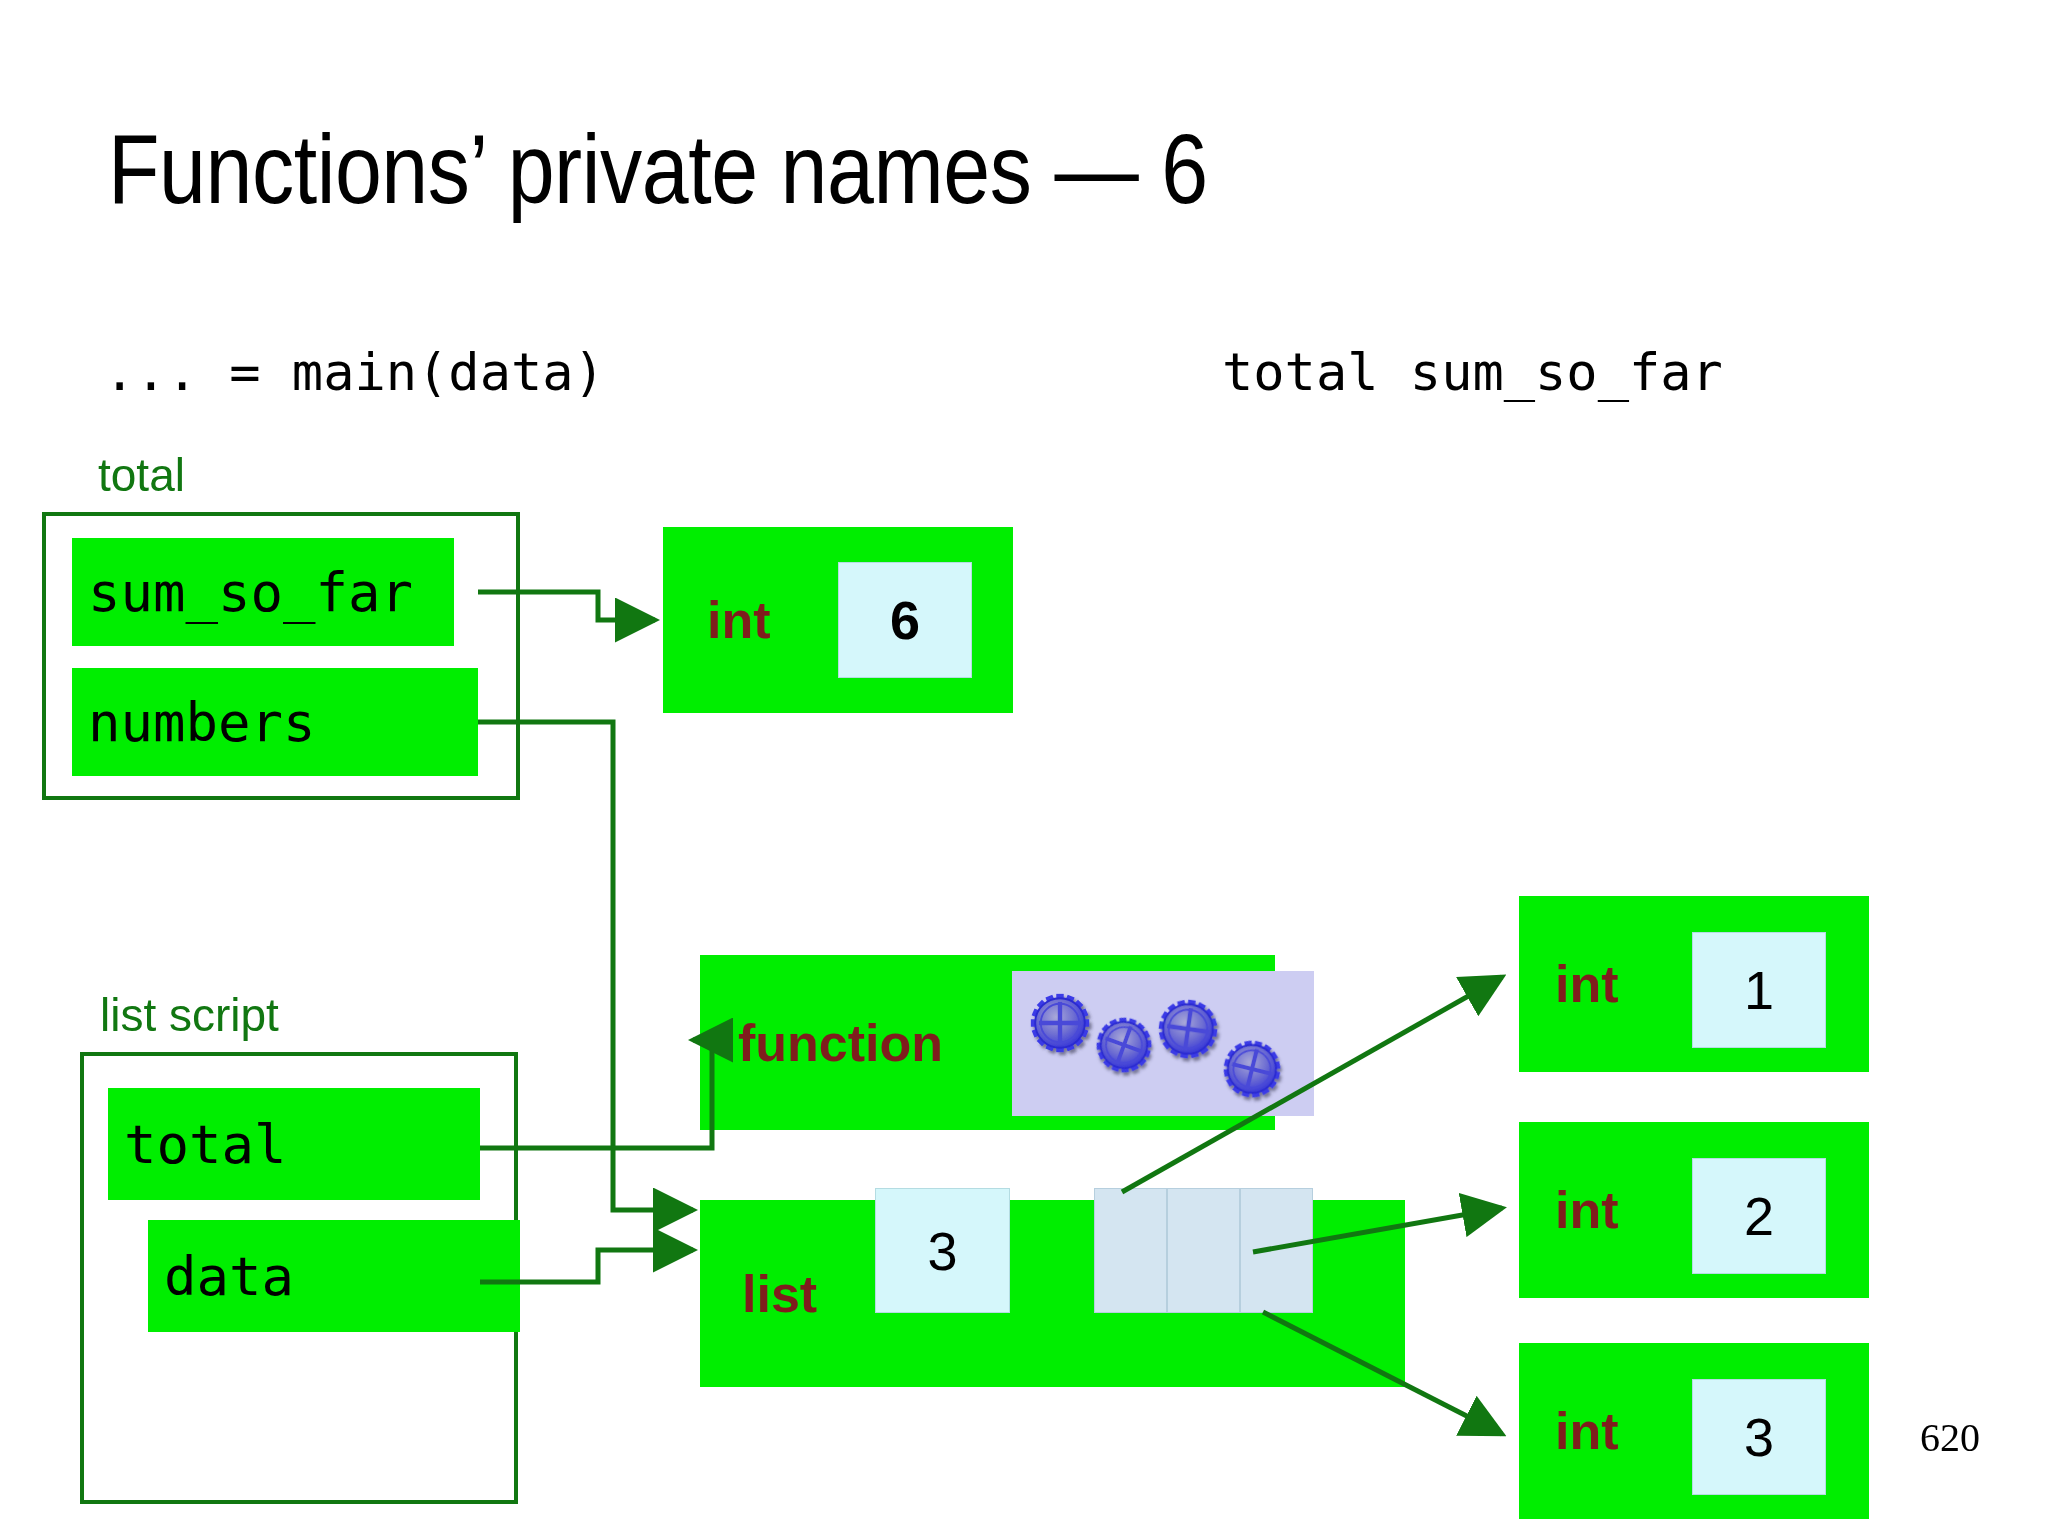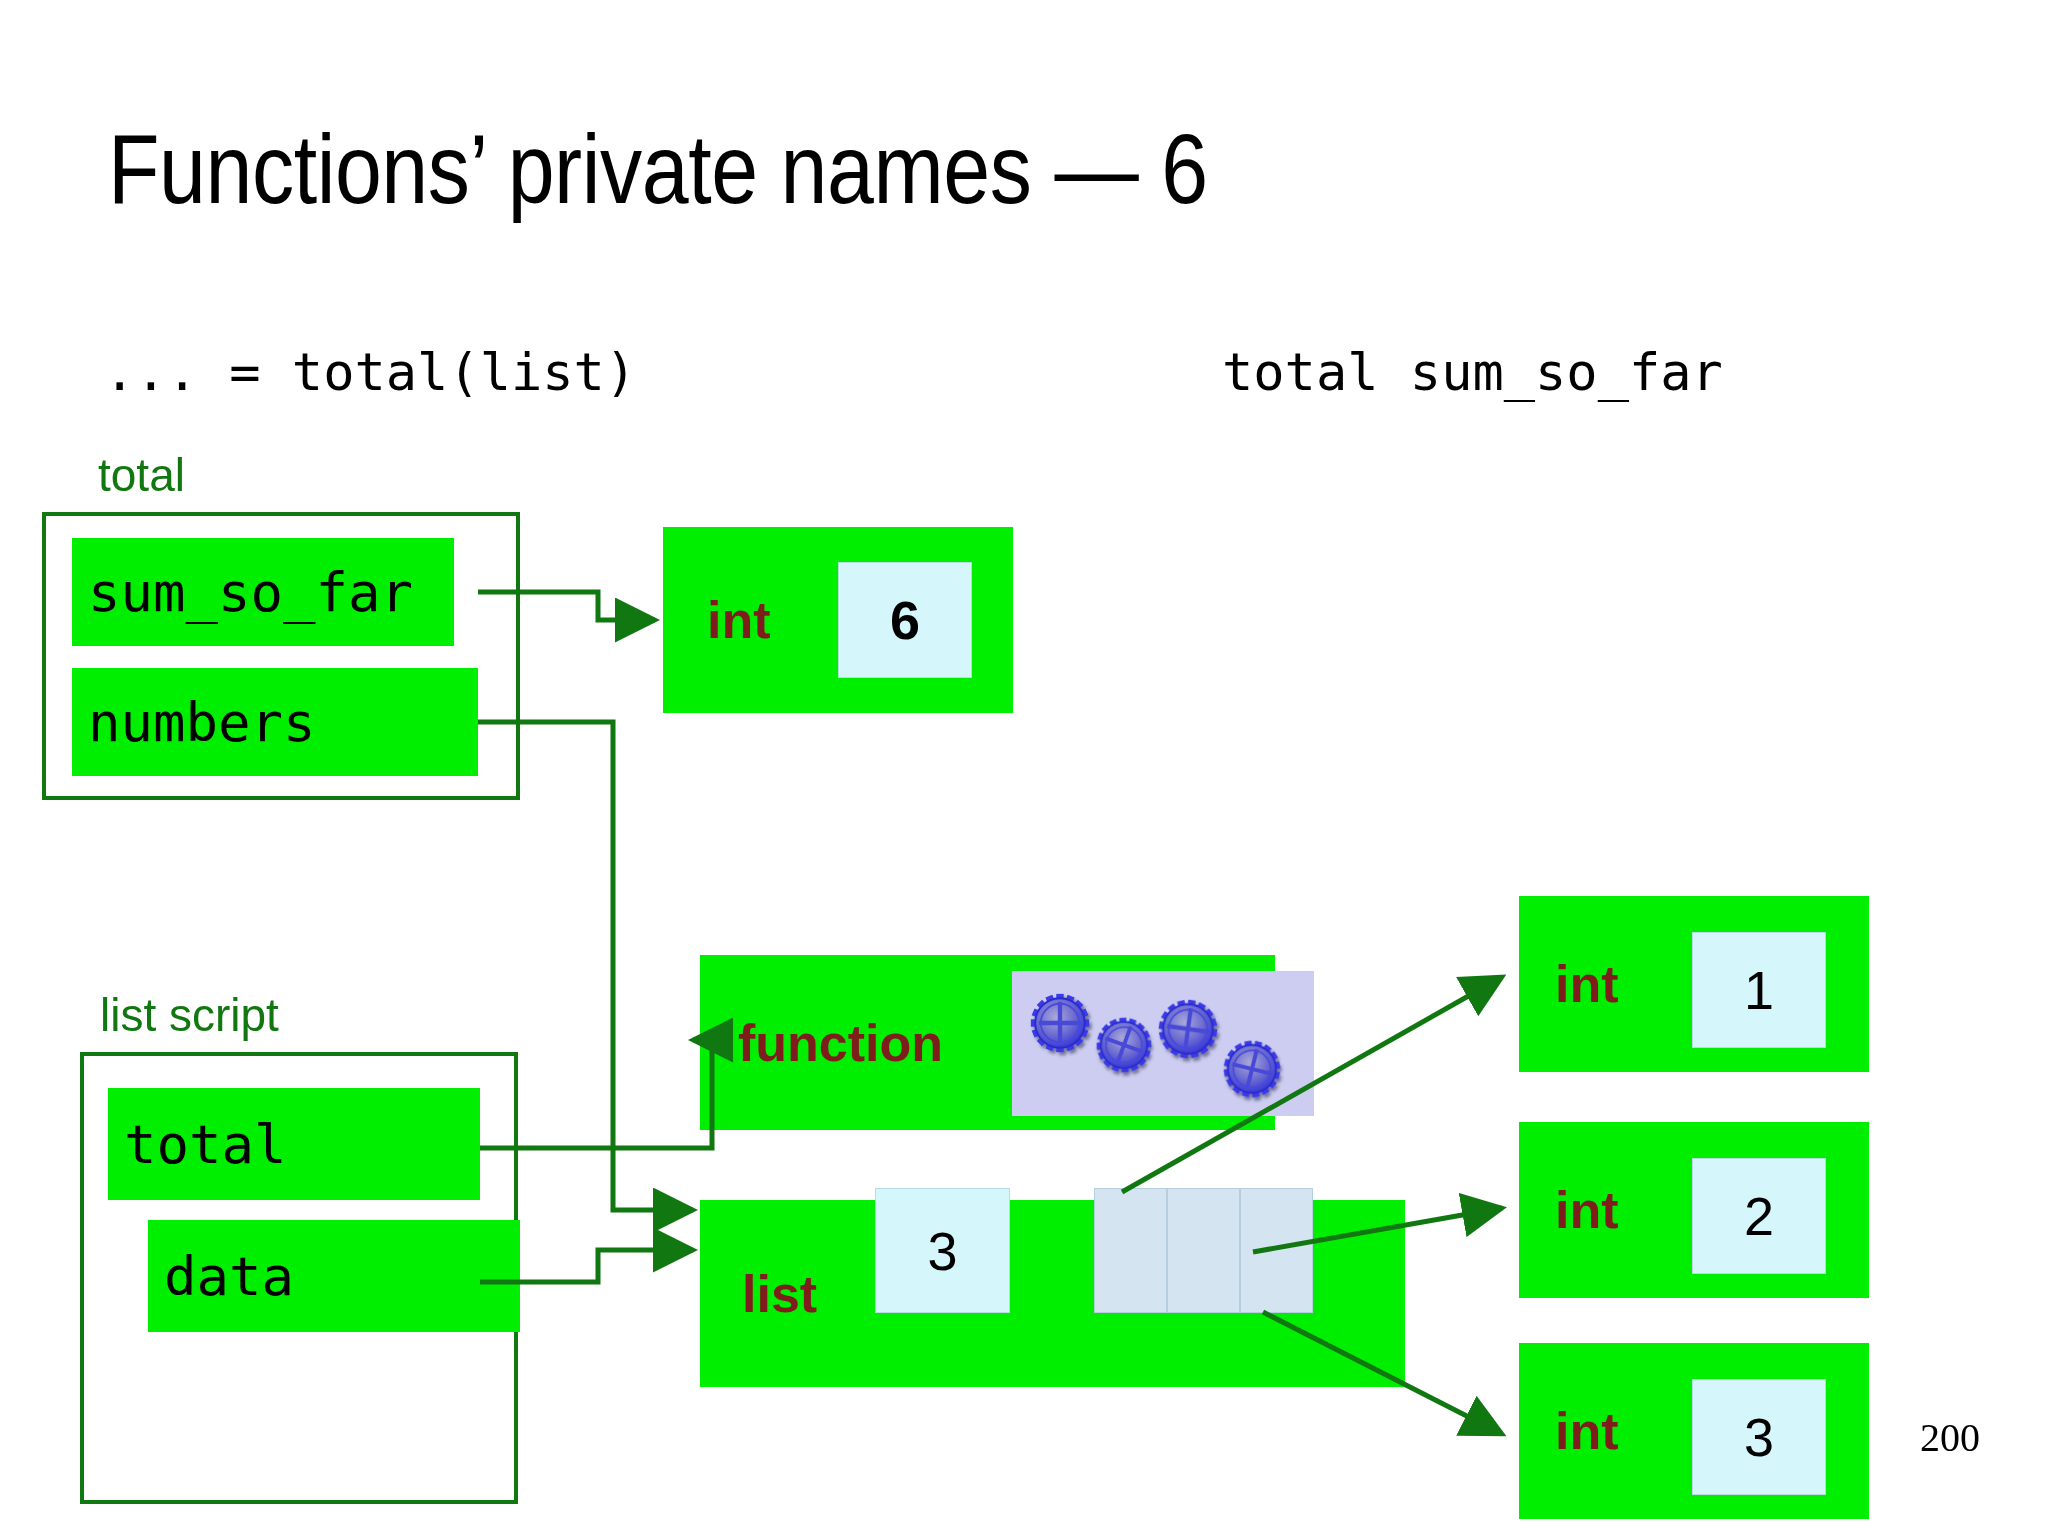--- a/index.html
+++ b/index.html
@@ -177,21 +177,21 @@
     font-family: "Liberation Serif", serif;
     font-size: 40px;
     color: #000000;
   }
 </style>
 </head>
 <body>
 
 <div id="slide-title">Functions’ private names — 6</div>
 
-<div class="code-line" id="code-call">... = total(list)</div>
+<div class="code-line" id="code-call">... = main(data)</div>
 <div class="code-line" id="code-return">total sum_so_far</div>
 
 <div class="ns-label" id="ns-label-total">total</div>
 <div class="ns-frame" id="ns-frame-total"></div>
 <div class="var-box" id="var-sum-so-far">
   <span class="var-name">sum_so_far</span>
 </div>
 <div class="var-box" id="var-numbers">
   <span class="var-name">numbers</span>
 </div>
@@ -365,13 +365,13 @@
     <path d="M480,1282 L598,1282 L598,1250 L693,1250"></path>
 
     <path d="M1122,1192 L1502,977"></path>
 
     <path d="M1253,1252 L1502,1208"></path>
 
     <path d="M1263,1312 L1502,1434"></path>
   </g>
 </svg>
 
-<div id="page-number">200</div>
+<div id="page-number">620</div>
 
 </body></html>

